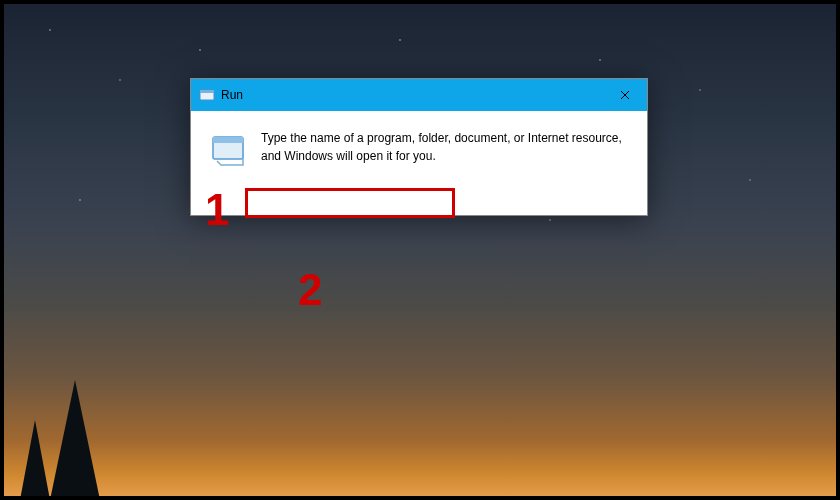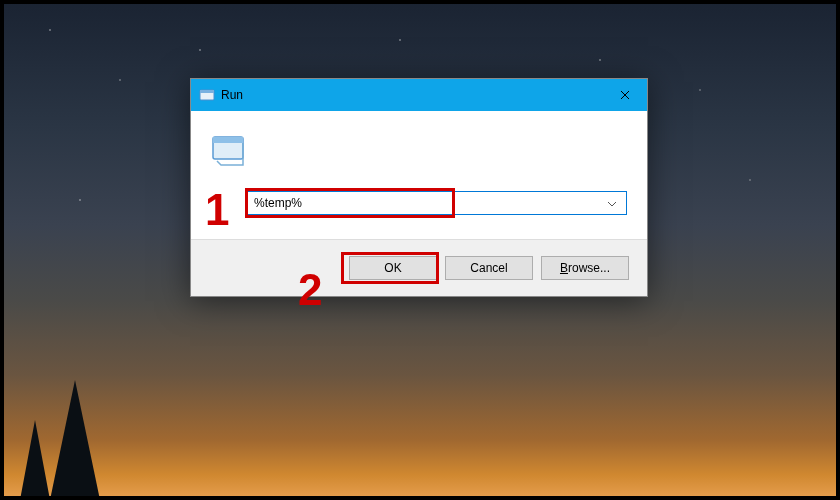--- a/index.html
+++ b/index.html
@@ -225,43 +225,25 @@
   </div>
 
   <div class="body-area">
     <div class="run-icon">
       <svg viewBox="0 0 36 36" width="36" height="36">
         <rect x="2" y="6" width="30" height="22" rx="2" fill="#e0eef8" stroke="#5a9bd4" stroke-width="1.5"></rect>
         <rect x="2" y="6" width="30" height="6" fill="#8ec0e8"></rect>
         <path d="M6 30 L10 34 L32 34 L32 12" fill="none" stroke="#7ab0d8" stroke-width="1.5"></path>
       </svg>
     </div>
+    <div class="instruction">Type the name of a program, folder, document, or Internet resource, and Windows will open it for you.</div>
   </div>
 
   <div class="input-row">
-    <div class="combo">
-      <input type="text" value="%temp%" style="">
-      <div class="combo-chevron">
-        <span>
-          <svg viewBox="0 0 10 6" width="10" height="6">
-              <path d="M1 1 L5 5 L9 1" fill="none" stroke="#555" stroke-width="1"></path>
-            </svg>
-        </span>
-      </div>
-    </div>
     <div class="red-box-1"></div>
   </div>
 
-  <div class="footer">
-    <button class="btn">OK</button>
-    <button class="btn">Cancel</button>
-    <button class="btn">
-        <span class="u">B</span>
-        <span>rowse...</span>
-      </button>
-    <div class="red-box-2"></div>
-  </div>
 </div>
 
 <div class="anno anno1">1</div>
 <div class="anno anno2">2</div>
 
 <div class="frame"></div>
 
 </body></html>

